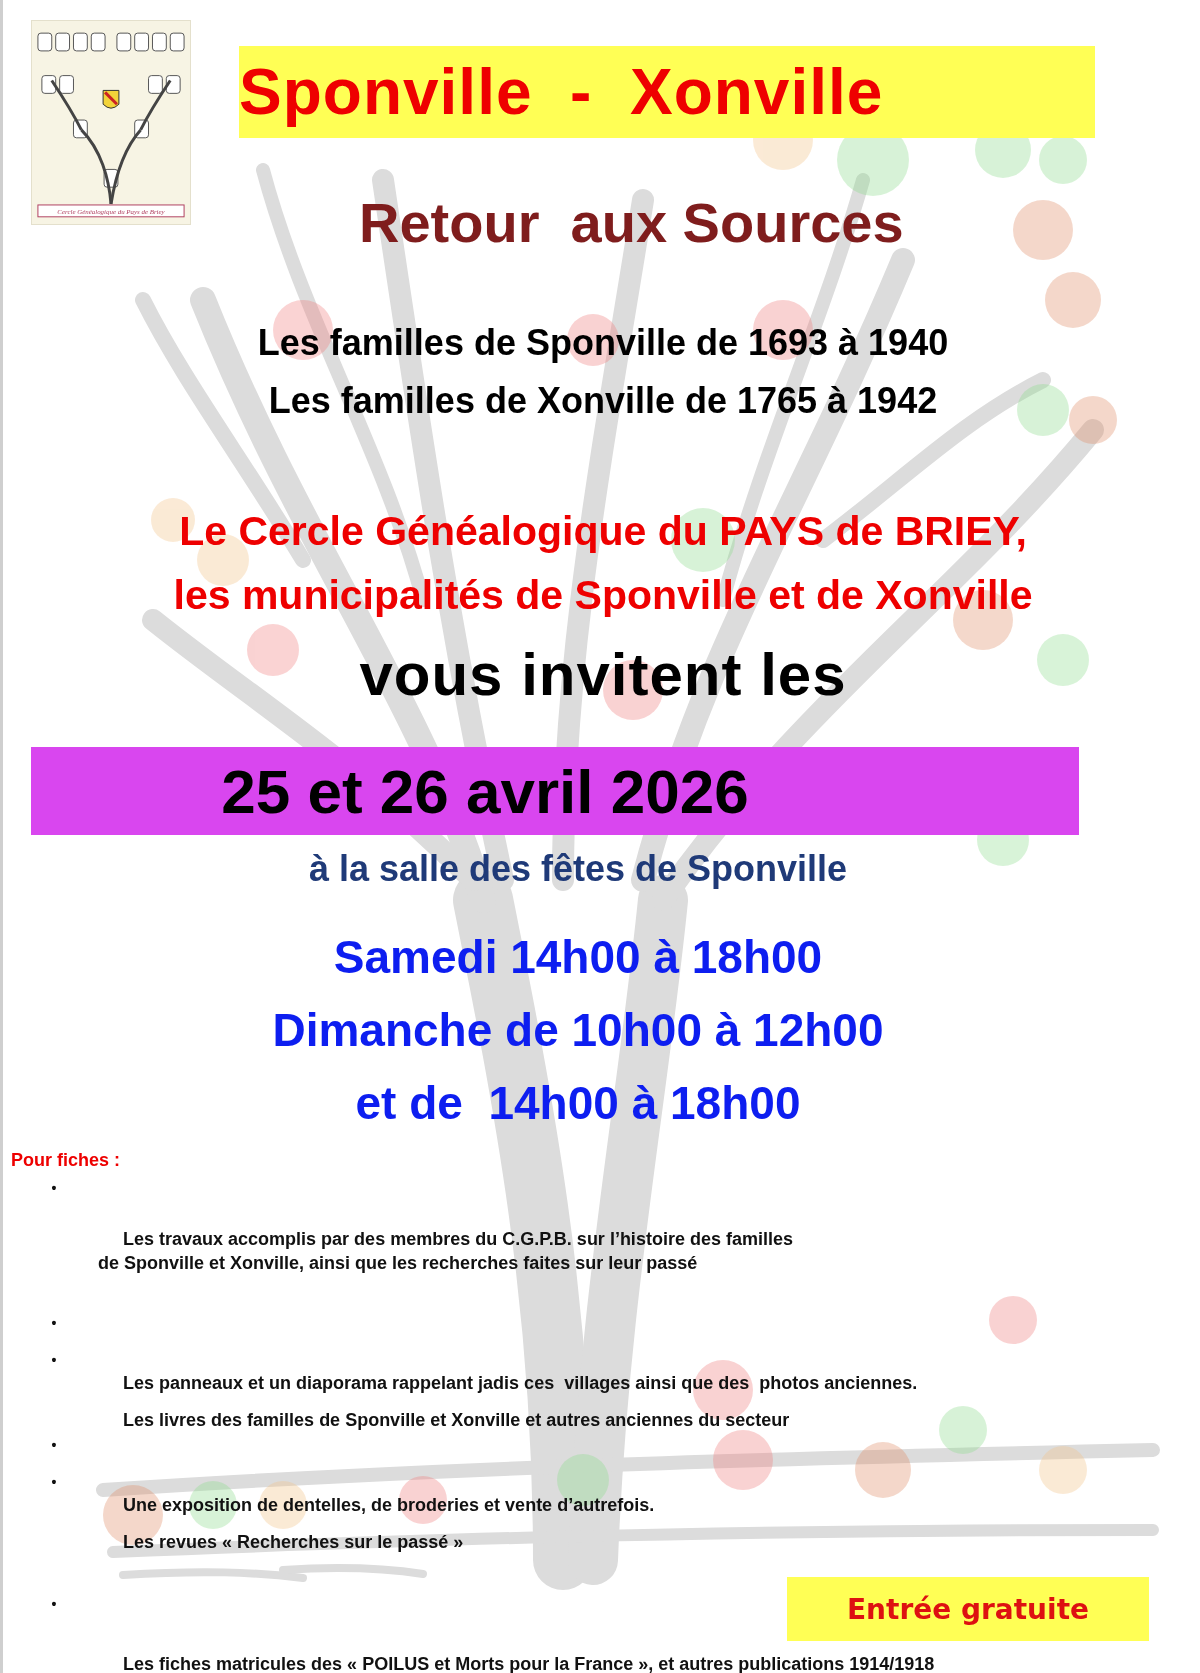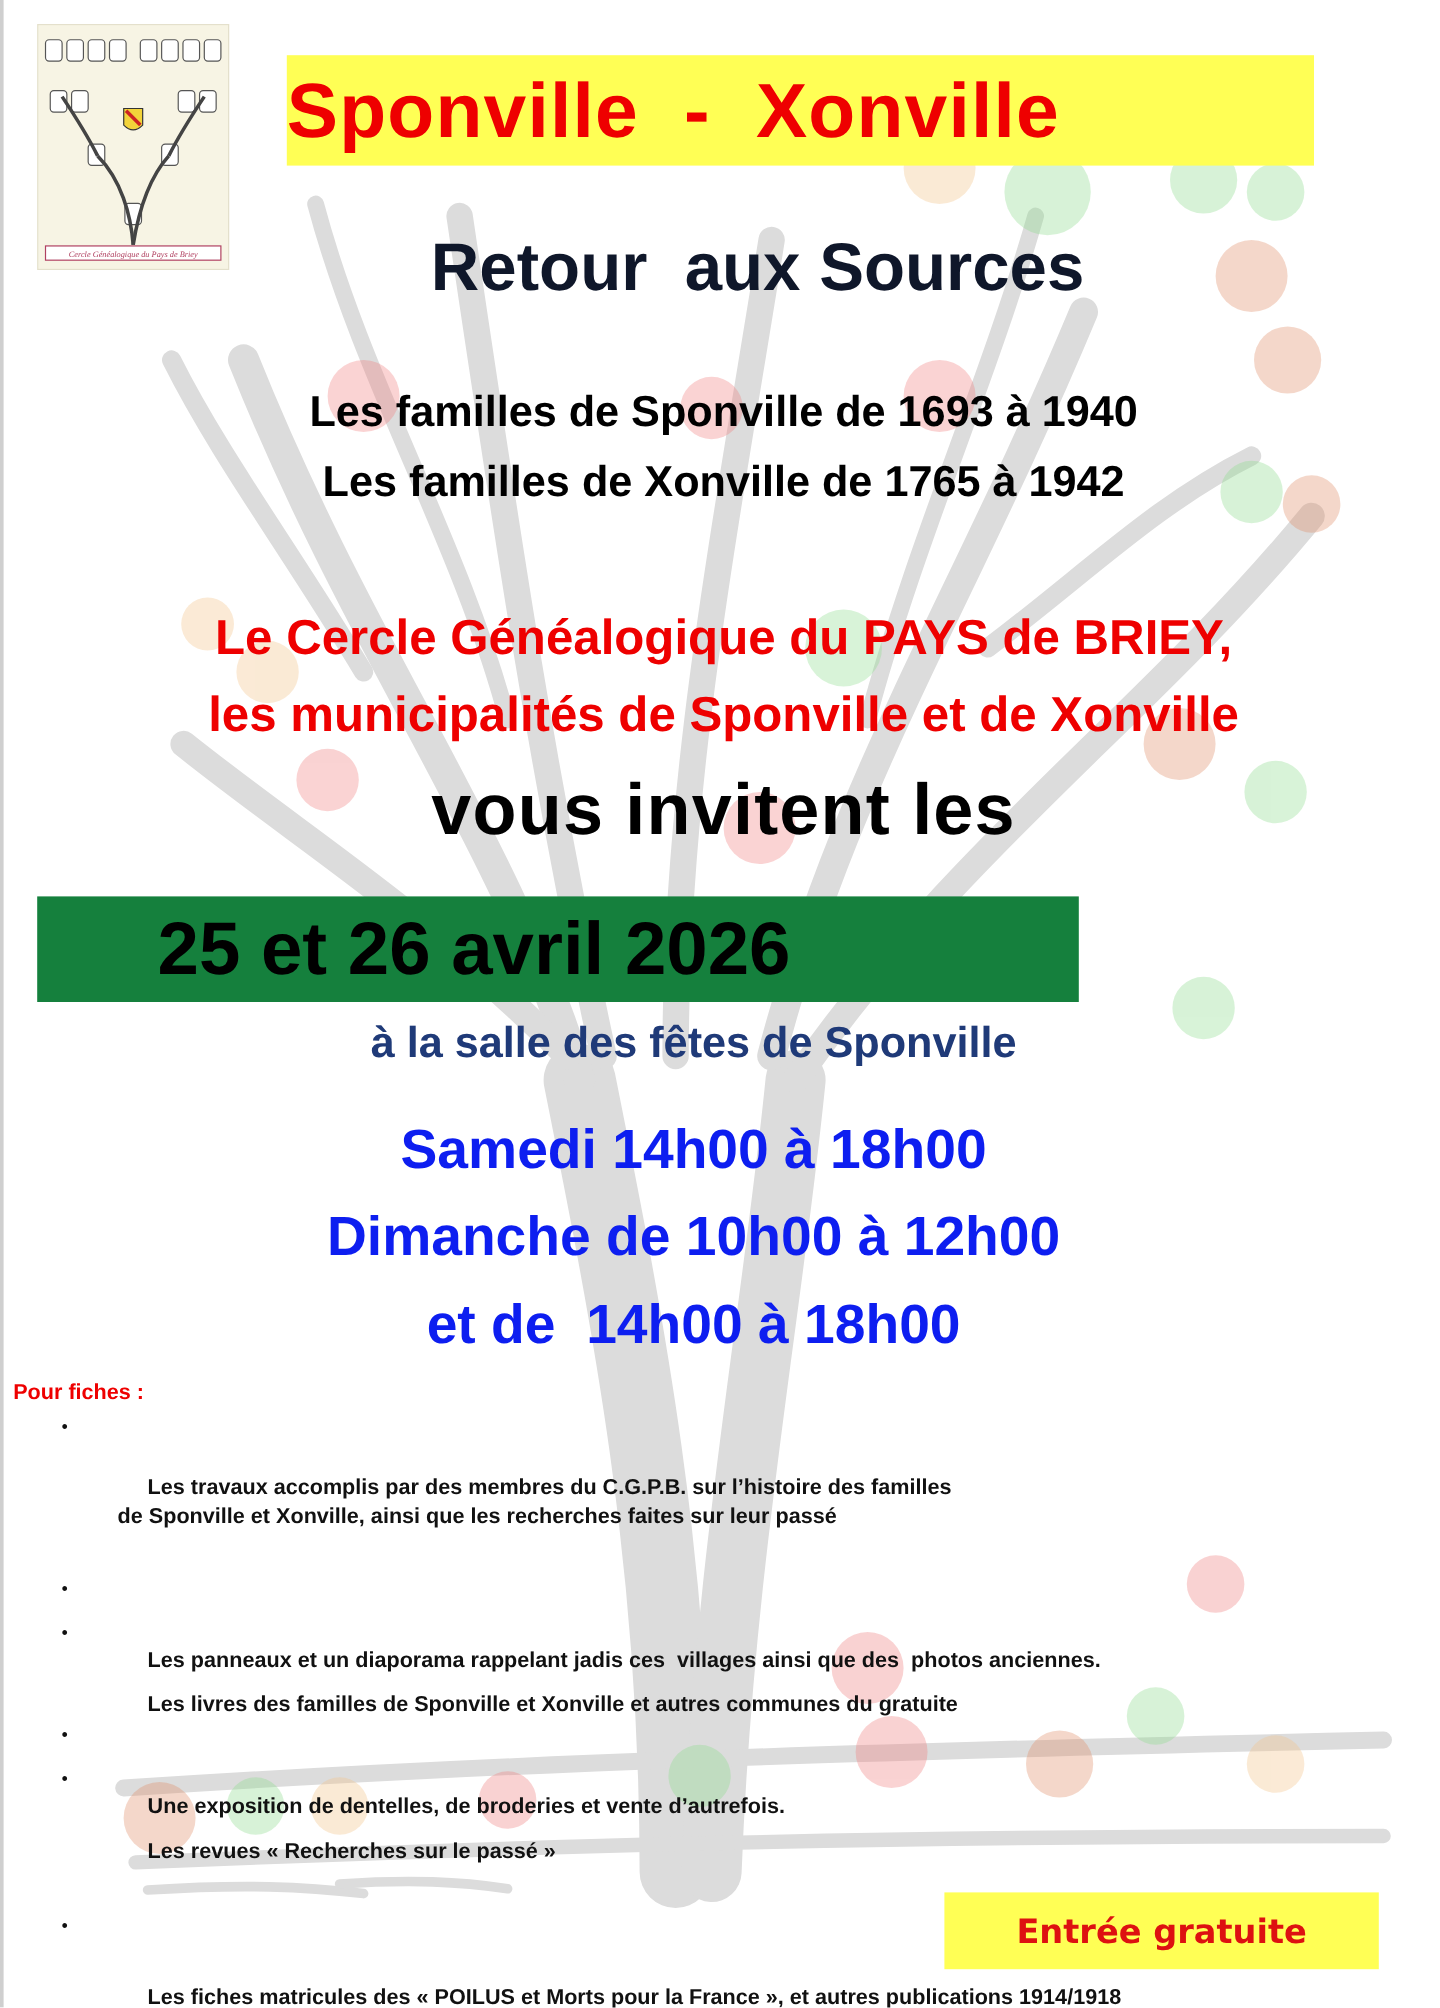--- a/index.html
+++ b/index.html
@@ -23,21 +23,21 @@
     .families { left: 0; width: 1200px; text-align: center; color: #000; font-size: 36px; font-weight: 700; }
     .fam1 { top: 322px; }
     .fam2 { top: 380px; }
 
     .org { left: 0; width: 1200px; text-align: center; color: #ee0000; font-size: 41px; font-weight: 700; }
     .org1 { top: 508px; }
     .org2 { top: 572px; }
 
     .invite { left: 0; width: 1200px; text-align: center; color: #000; font-size: 60px; font-weight: 700; top: 640px; letter-spacing: 1px; }
 
-    .date-box { left: 28px; top: 747px; width: 868px; height: 88px; background: #15803d; display: flex; align-items: center; justify-content: center; }
+    .date-box { left: 28px; top: 747px; width: 1048px; height: 88px; background: #d946ef; display: flex; align-items: center; justify-content: center; }
     .date { color: #000; font-size: 62px; font-weight: 700; padding-right: 140px; }
 
     .venue { left: 0; width: 1200px; text-align: center; color: #1f3a78; font-size: 36px; font-weight: 700; top: 848px; padding-right: 50px; }
 
     .hours { left: 0; width: 1200px; text-align: center; color: #0d1ef0; font-size: 46px; font-weight: 700; white-space: pre; }
     .h1 { top: 930px; padding-right: 50px; }
     .h2 { top: 1003px; padding-right: 50px; }
     .h3 { top: 1076px; padding-right: 50px; }
 
     .section-head { color: #ee0000; font-size: 18px; font-weight: 700; }
@@ -145,21 +145,21 @@
       <rect x="6" y="186" width="148" height="12" fill="#fff" stroke="#b04060" stroke-width="1"></rect>
       <text x="80" y="195" font-size="7" fill="#b04060" text-anchor="middle" font-family="Liberation Serif, serif" font-style="italic">Cercle Généalogique du Pays de Briey</text>
     </svg>
   </div>
 
   <div class="abs title-box">
     <span class="title">Sponville  -  Xonville</span>
   </div>
 
   <div class="abs subtitle-wrap">
-    <span style="color:#0f172a;font-size:56px;font-weight:700;white-space:pre;">Retour  aux Sources</span>
+    <span style="color:#7f1d1d;font-size:56px;font-weight:700;white-space:pre;">Retour  aux Sources</span>
   </div>
 
   <div class="abs families fam1">Les familles de Sponville de 1693 à 1940</div>
   <div class="abs families fam2">Les familles de Xonville de 1765 à 1942</div>
 
   <div class="abs org org1">Le Cercle Généalogique du PAYS de BRIEY,</div>
   <div class="abs org org2">les municipalités de Sponville et de Xonville</div>
 
   <div class="abs invite">vous invitent les</div>
 
@@ -186,21 +186,21 @@
     </div>
     <div class="item" style="margin-top:2px;">
       <span class="bullet">•</span>
       <span>Une exposition de dentelles, de broderies et vente d’autrefois.</span>
     </div>
   </div>
 
   <div class="items items2">
     <div class="item">
       <span class="bullet">•</span>
-      <span>Les livres des familles de Sponville et Xonville et autres communes du gratuite</span>
+      <span>Les livres des familles de Sponville et Xonville et autres anciennes du secteur</span>
     </div>
     <div class="item" style="margin-top:2px;">
       <span class="bullet">•</span>
       <span>Les revues « Recherches sur le passé »</span>
     </div>
     <div class="item" style="margin-top:2px;">
       <span class="bullet">•</span>
       <span>Les fiches matricules des « POILUS et Morts pour la France », et autres publications 1914/1918</span>
     </div>
 

